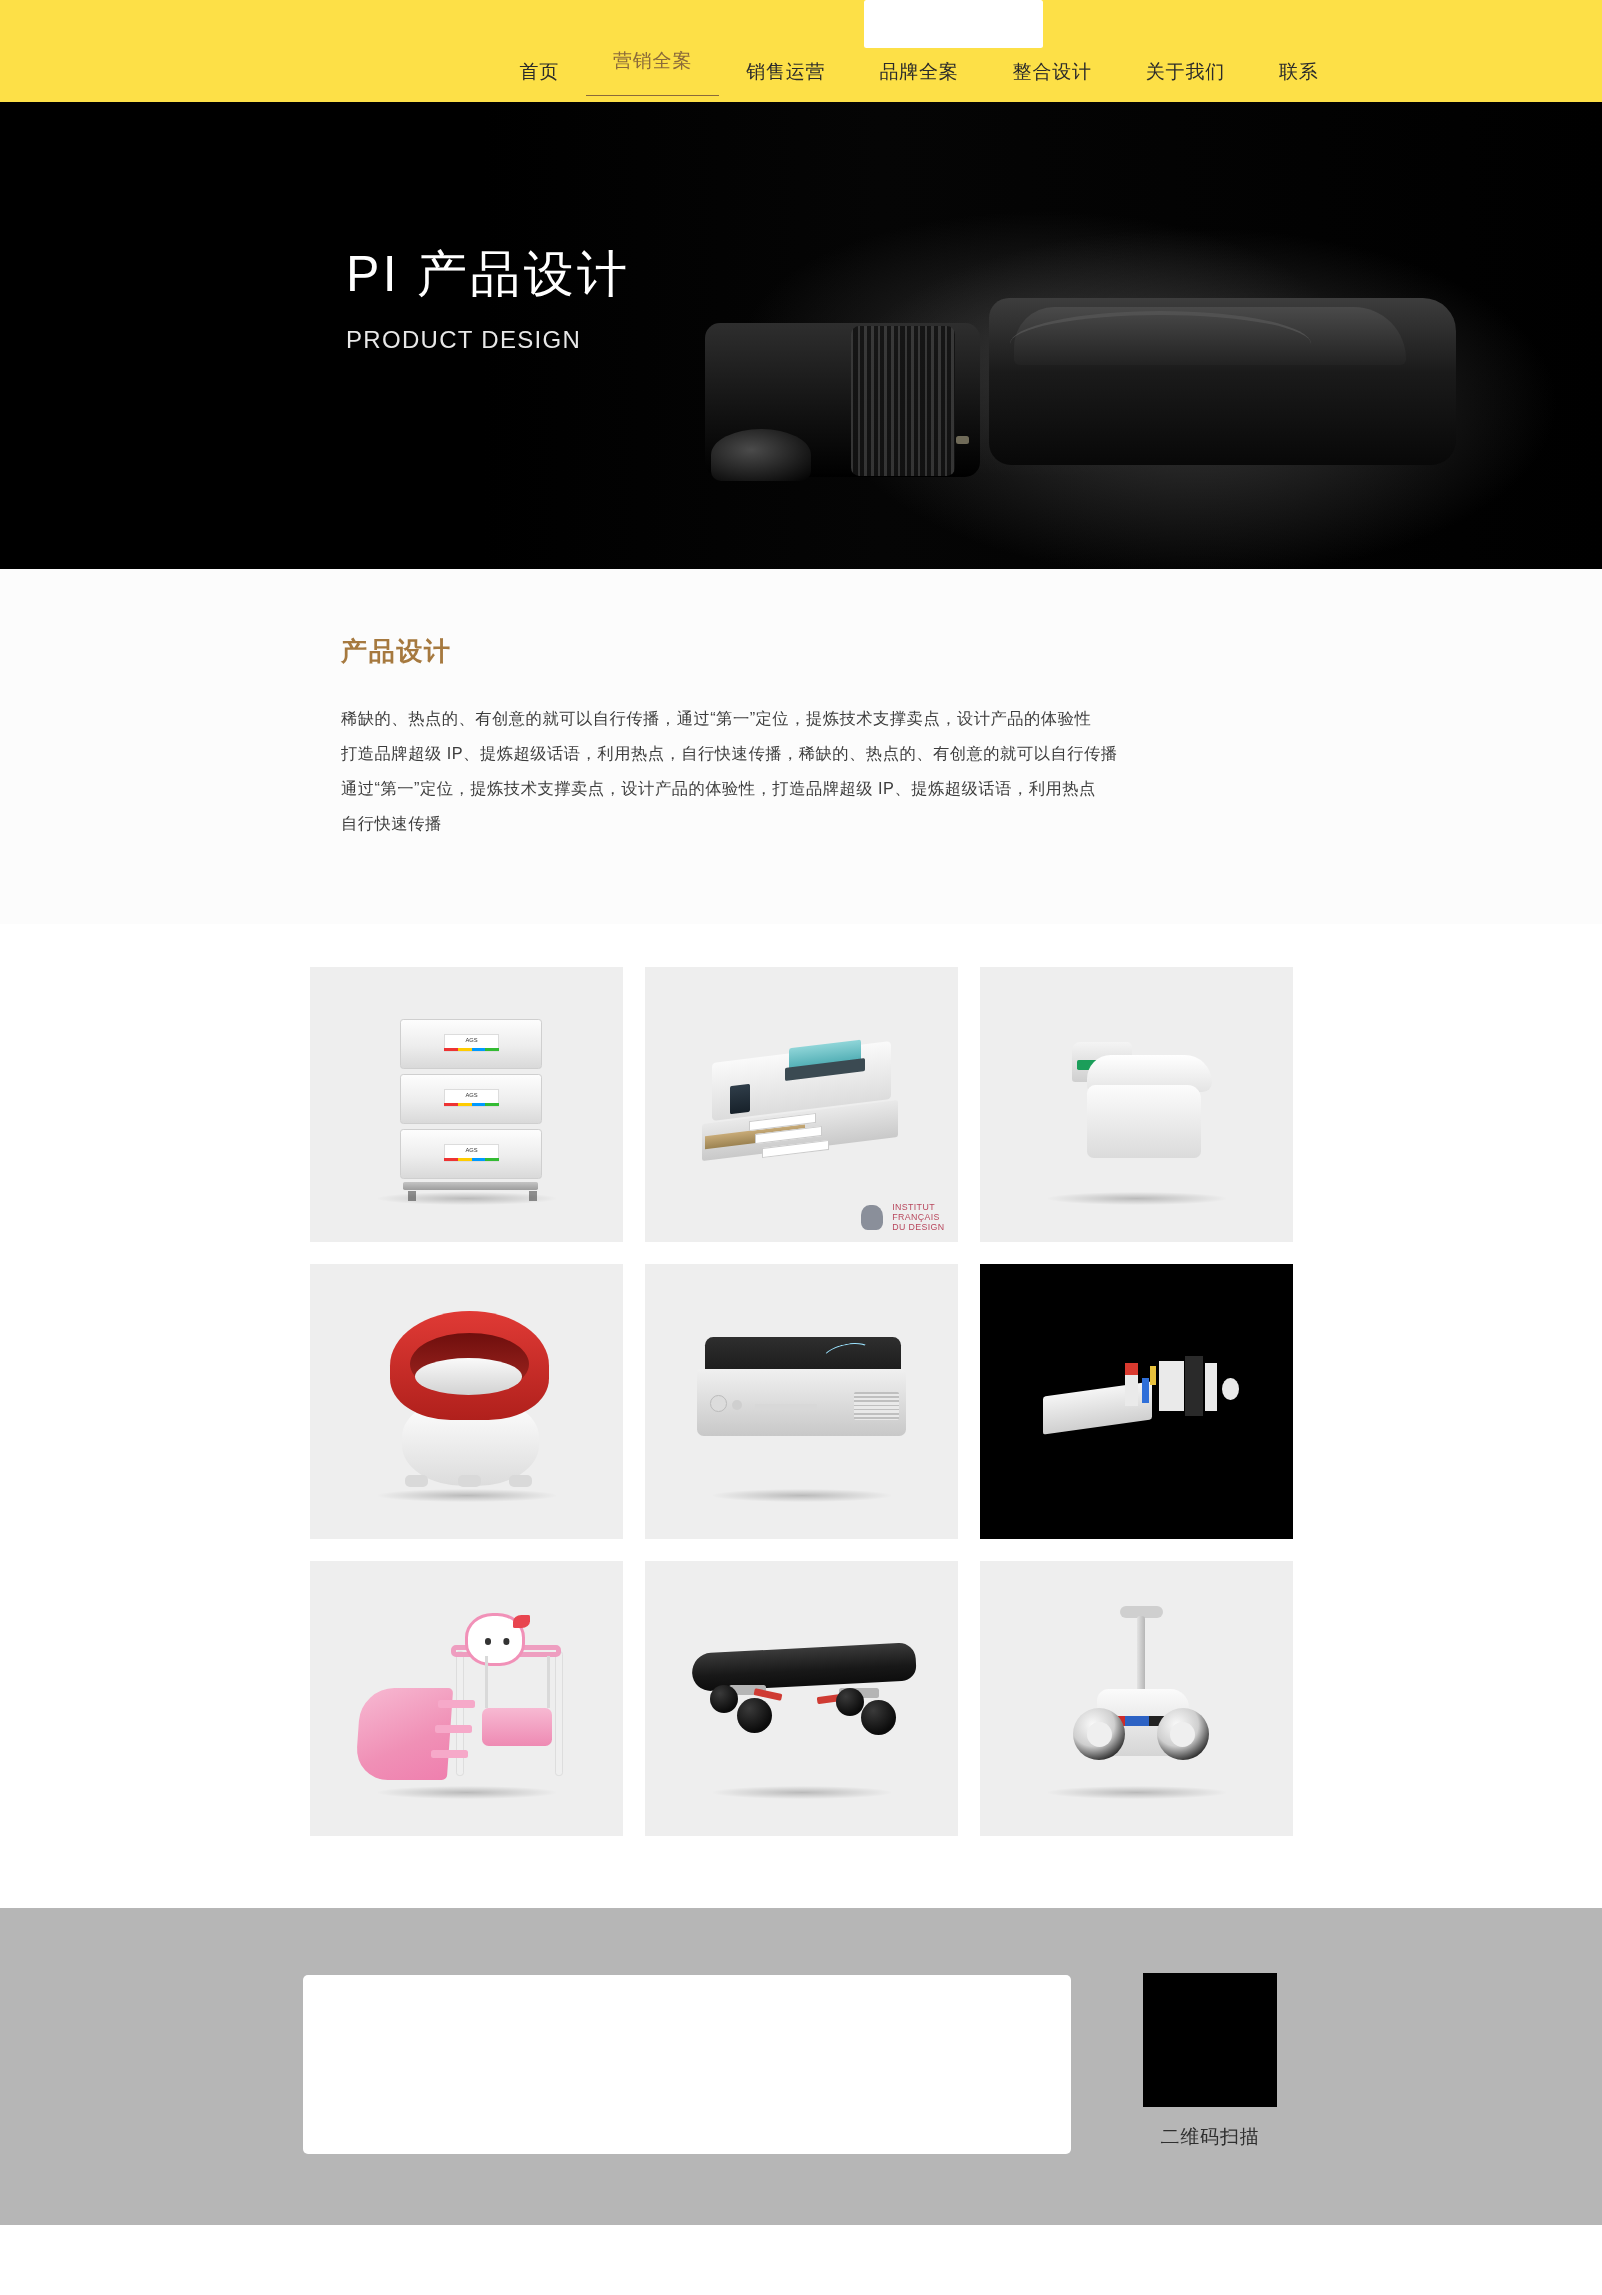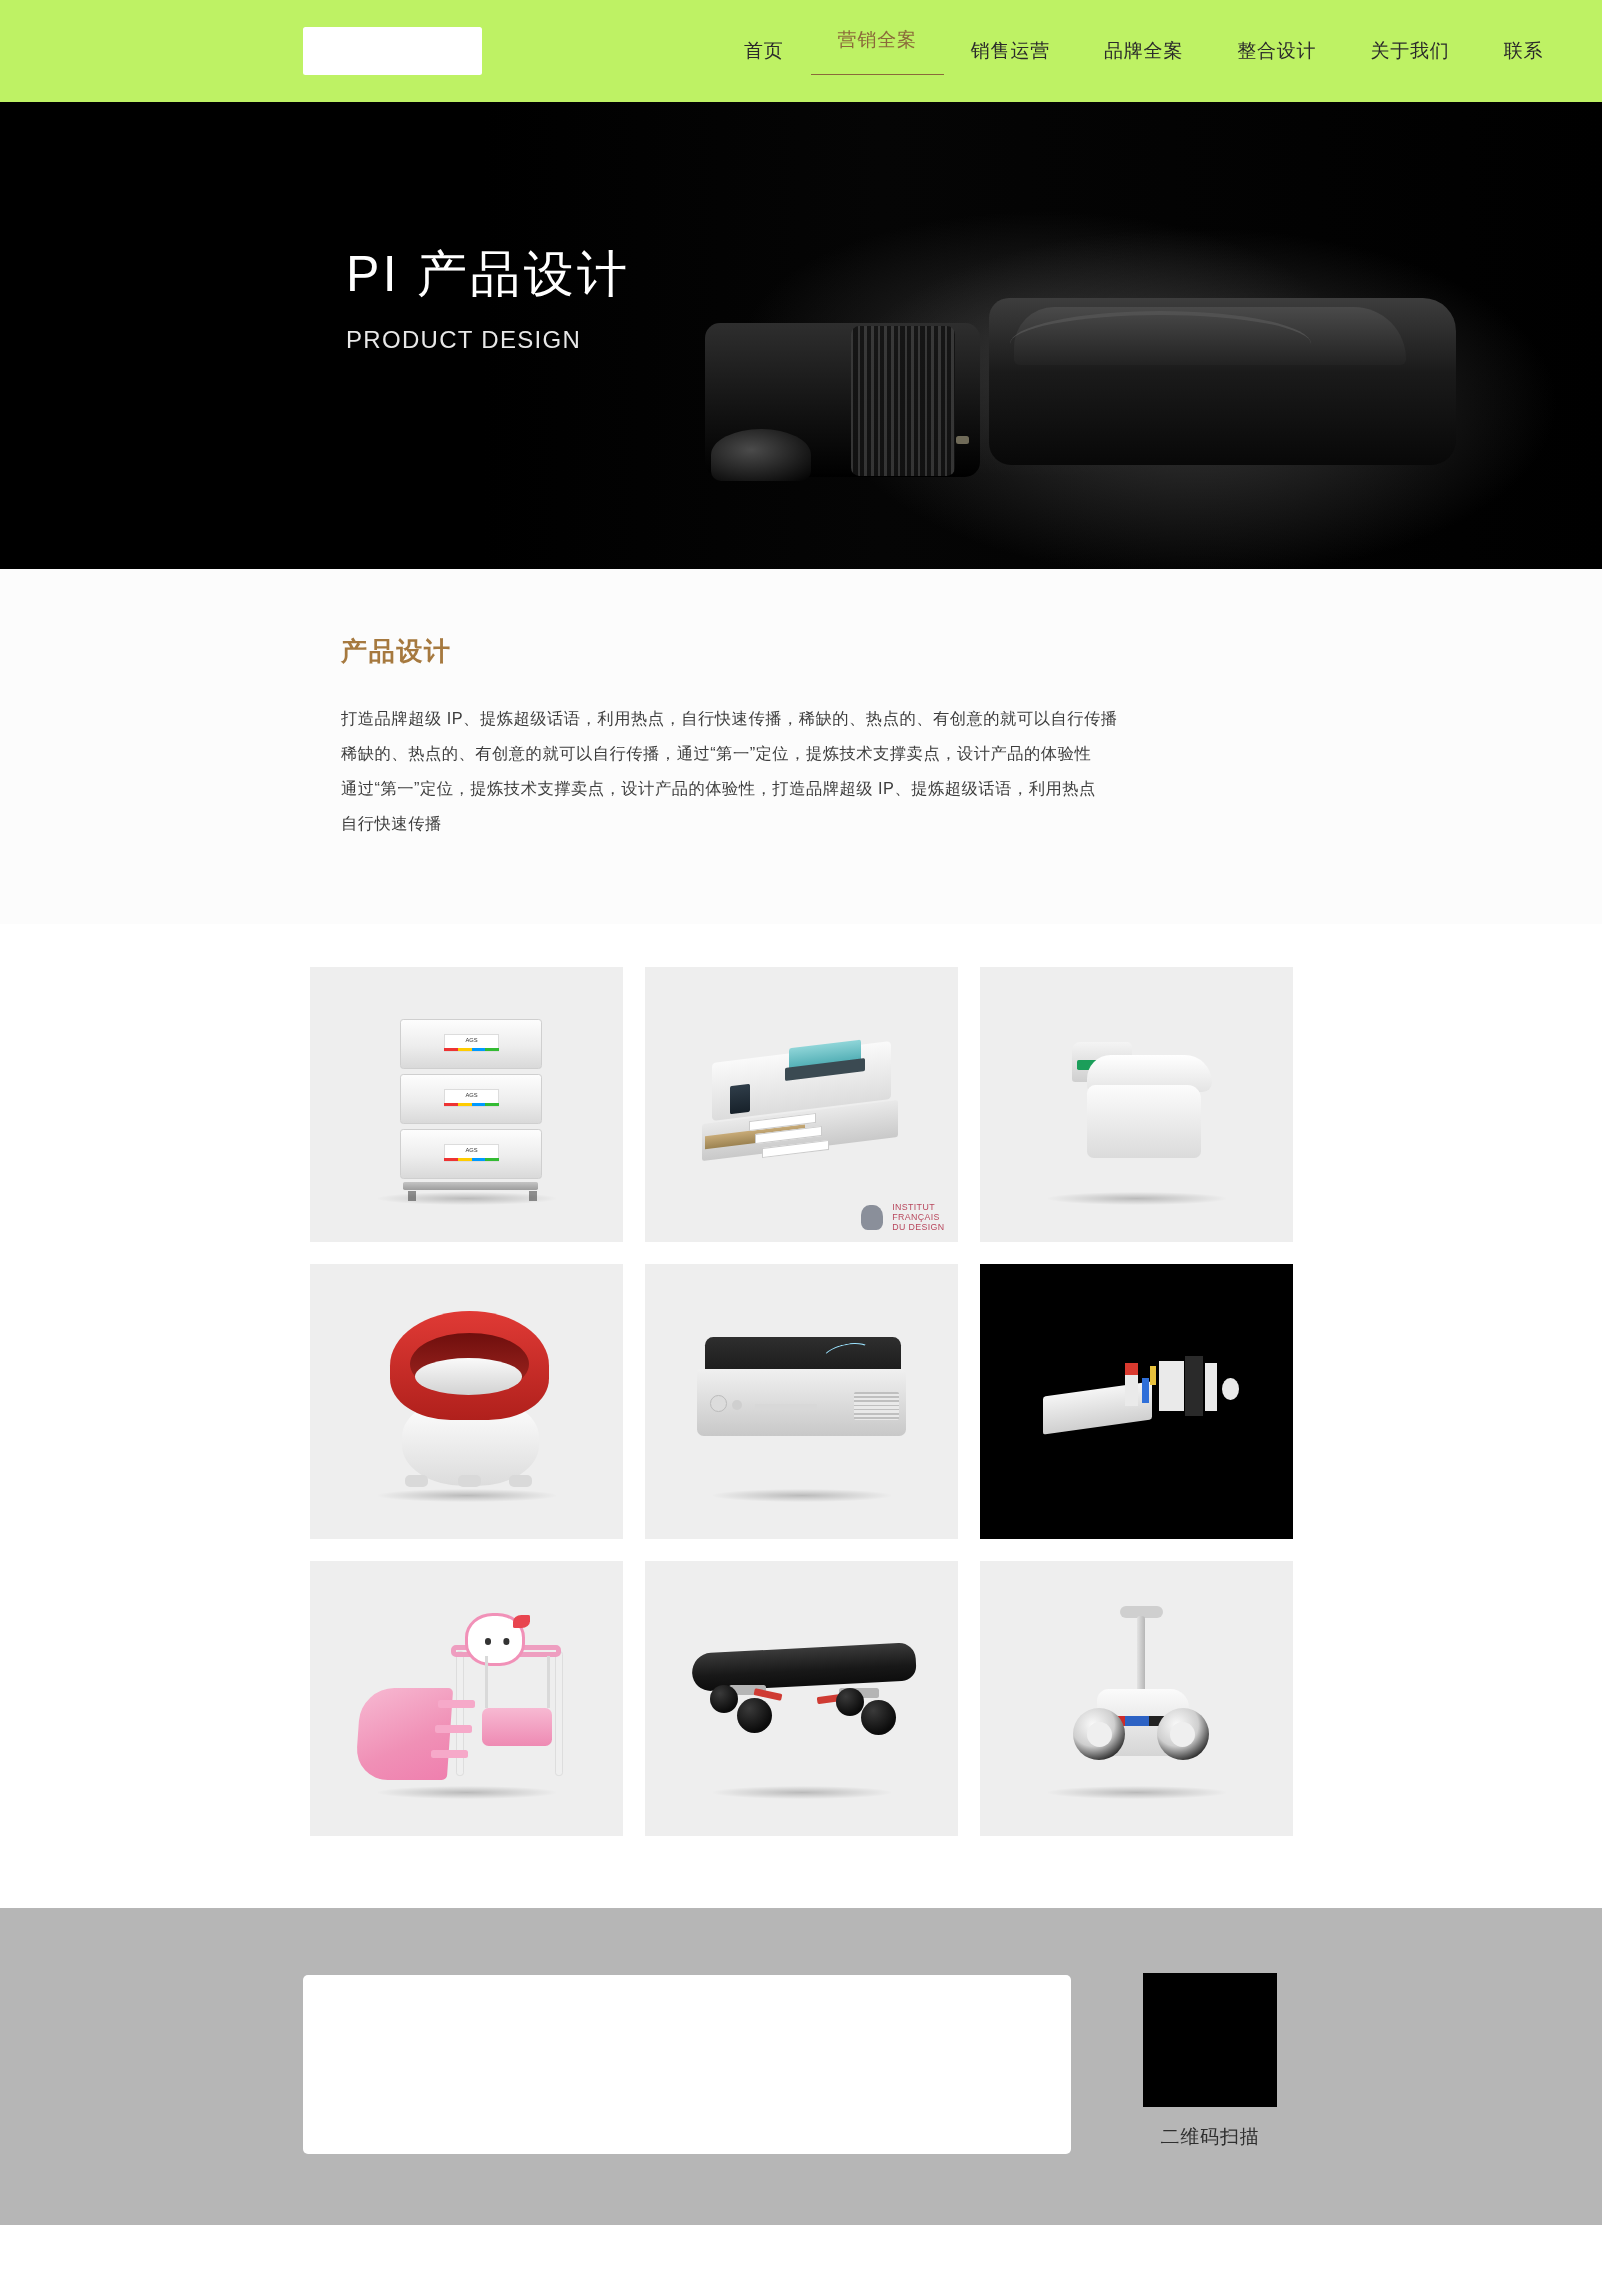--- a/index.html
+++ b/index.html
@@ -7,23 +7,24 @@
     width: 1603px;
     background: #fff;
     font-family: "Liberation Sans", sans-serif;
   }
   body { width: 1603px; }
 
   
   .header {
     width: 1603px;
     height: 102px;
-    background: #bef264;
+    background: #fde047;
     display: flex;
     align-items: center;
+    flex-direction: column;
   }
   .logo-box {
     width: 179px;
     height: 48px;
     background: #ffffff;
     margin-left: 303px;
     border-radius: 2.5px;
   }
   .nav {
     display: flex;
@@ -378,22 +379,22 @@
   <div class="hero-text">
     <div class="hero-title">PI 产品设计</div>
     <div class="hero-sub">PRODUCT DESIGN</div>
   </div>
 </div>
 
 <section class="intro">
   <div class="intro-inner">
     <h2 class="intro-title">产品设计</h2>
     <div class="intro-body">
+      <p>稀缺的、热点的、有创意的就可以自行传播，通过“第一”定位，提炼技术支撑卖点，设计产品的体验性</p>
       <p>打造品牌超级 IP、提炼超级话语，利用热点，自行快速传播，稀缺的、热点的、有创意的就可以自行传播</p>
-      <p>稀缺的、热点的、有创意的就可以自行传播，通过“第一”定位，提炼技术支撑卖点，设计产品的体验性</p>
       <p>通过“第一”定位，提炼技术支撑卖点，设计产品的体验性，打造品牌超级 IP、提炼超级话语，利用热点</p>
       <p>自行快速传播</p>
     </div>
   </div>
 </section>
 
 <section class="gallery-wrap">
   <div class="gallery">
 
     <div class="tile">

